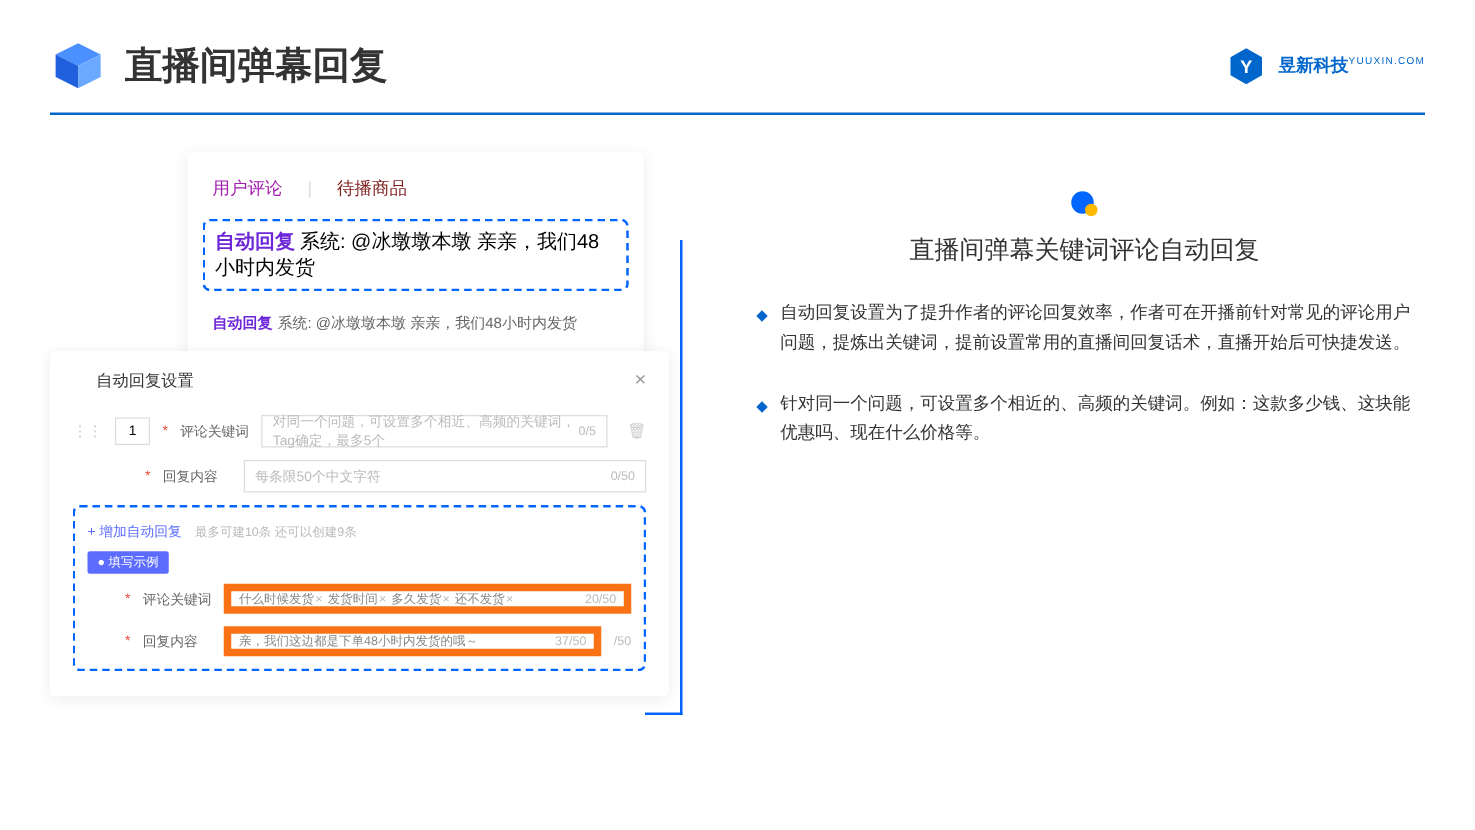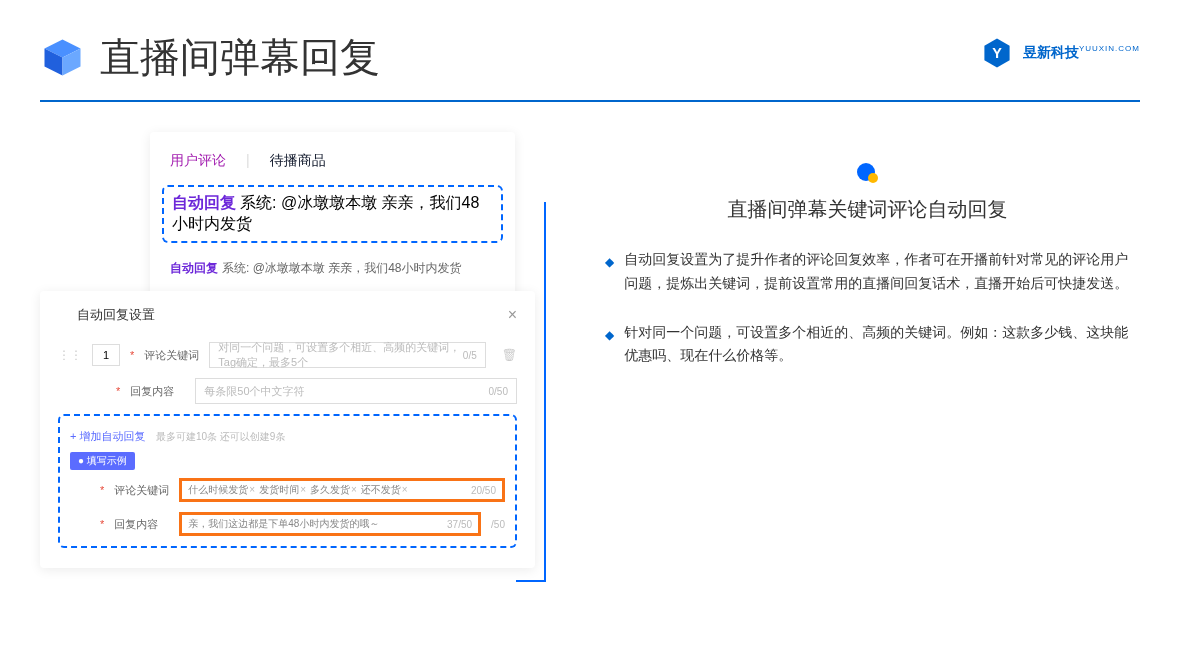--- a/index.html
+++ b/index.html
@@ -1,52 +1,52 @@
 <!DOCTYPE html>
 <html><head>
 <meta charset="utf-8">
 <style>
 * { margin: 0; padding: 0; box-sizing: border-box; }
 body { font-family: "Microsoft YaHei", "PingFang SC", sans-serif; width: 1180px; height: 664px; background: #fff; position: relative; }
 .header { display: flex; align-items: center; padding: 30px 40px 15px; }
 .logo-icon { width: 45px; height: 45px; margin-right: 15px; }
-.page-title { font-size: 40px; font-weight: 400; color: #333; }
+.page-title { font-size: 30px; font-weight: 700; color: #333; }
 .brand { position: absolute; top: 35px; right: 40px; display: flex; align-items: center; }
 .brand-icon { width: 36px; height: 36px; margin-right: 8px; }
 .brand-text { display: flex; flex-direction: row; }
 .brand-cn { font-size: 14px; font-weight: bold; color: #0066cc; }
 .brand-en { font-size: 8px; color: #0066cc; letter-spacing: 1px; }
 .header-line { height: 2px; background: #0066cc; margin: 0 40px 30px; }
 .content { display: flex; padding: 0 40px; gap: 60px; }
 .left-col { flex: 0 0 480px; position: relative; }
 .right-col { flex: 1; padding-top: 30px; }
 .card { background: #fff; box-shadow: 0 2px 12px rgba(0,0,0,0.08); border-radius: 4px; }
 .comments-card { width: 365px; padding: 20px 0; margin-left: 110px; margin-bottom: -15px; position: relative; z-index: 1; }
 .tabs { display: flex; gap: 20px; padding: 0 20px 15px; font-size: 14px; }
 .tab-active { font-weight: normal; color: #a21caf; }
-.tab-inactive { color: #0f172a; }
+.tab-inactive { color: #7f1d1d; }
 .comment-row { padding: 8px 20px; font-size: 12px; color: #666; line-height: 1.6; }
 .highlight-box { border: 2px dashed #0066ff; border-radius: 6px; margin: 0 12px 8px; padding: 6px 8px; }
 .auto-reply-badge { color: #6d28d9; font-weight: bold; margin-right: 4px; }
 .settings-card { width: 495px; padding: 15px 18px 20px; position: relative; z-index: 2; }
 .settings-header { display: flex; justify-content: space-between; align-items: center; font-size: 13px; color: #333; margin-bottom: 18px; margin-left: 19px; }
 .close-x { color: #999; font-size: 16px; cursor: pointer; }
 .form-row { display: flex; align-items: center; gap: 10px; margin-bottom: 10px; font-size: 11px; position: relative; }
 .drag-handle { color: #ccc; font-size: 12px; }
 .num-input { width: 28px; height: 22px; border: 1px solid #ddd; text-align: center; font-size: 11px; }
 .req-star { color: #e74c3c; }
 .field-label { color: #666; width: 55px; }
 .text-input { flex: 1; height: 26px; border: 1px solid #ddd; padding: 0 8px; font-size: 11px; color: #bbb; display: flex; align-items: center; justify-content: space-between; }
 .char-count { color: #bbb; font-size: 10px; }
 .delete-icon { color: #ccc; font-size: 12px; margin-left: 6px; }
 .add-link { color: #5b6cff; font-size: 11px; }
 .hint { color: #bbb; font-size: 10px; margin-left: 6px; }
 .example-box { border: 2px dashed #0066ff; border-radius: 6px; padding: 10px; margin-top: 8px; }
 .example-badge { display: inline-block; background: #5b6cff; color: #fff; font-size: 10px; padding: 2px 8px; border-radius: 2px; margin-bottom: 8px; }
-.tag-input { flex: 1; height: 24px; border: 3px solid #f97316; padding: 0 6px; font-size: 10px; display: flex; align-items: center; gap: 4px; }
+.tag-input { flex: 1; height: 24px; border: 6px solid #f97316; padding: 0 6px; font-size: 10px; display: flex; align-items: center; gap: 4px; }
 .tag { color: #888; }
 .tag-x { color: #bbb; margin-left: 1px; }
 .section-head { display: flex; align-items: center; gap: 10px; margin-bottom: 25px; flex-direction: column; }
 .bullet-icon { width: 24px; height: 24px; }
 .section-title { font-size: 20px; color: #333; }
 .bullet-list { padding-left: 10px; }
 .bullet-item { display: flex; gap: 10px; margin-bottom: 25px; font-size: 14px; color: #333; line-height: 1.7; }
 .diamond { color: #0066cc; font-size: 12px; margin-top: 4px; }
 .connector { position: absolute; border: 2px solid #0066ff; border-top: none; border-left: none; pointer-events: none; }
 </style>

